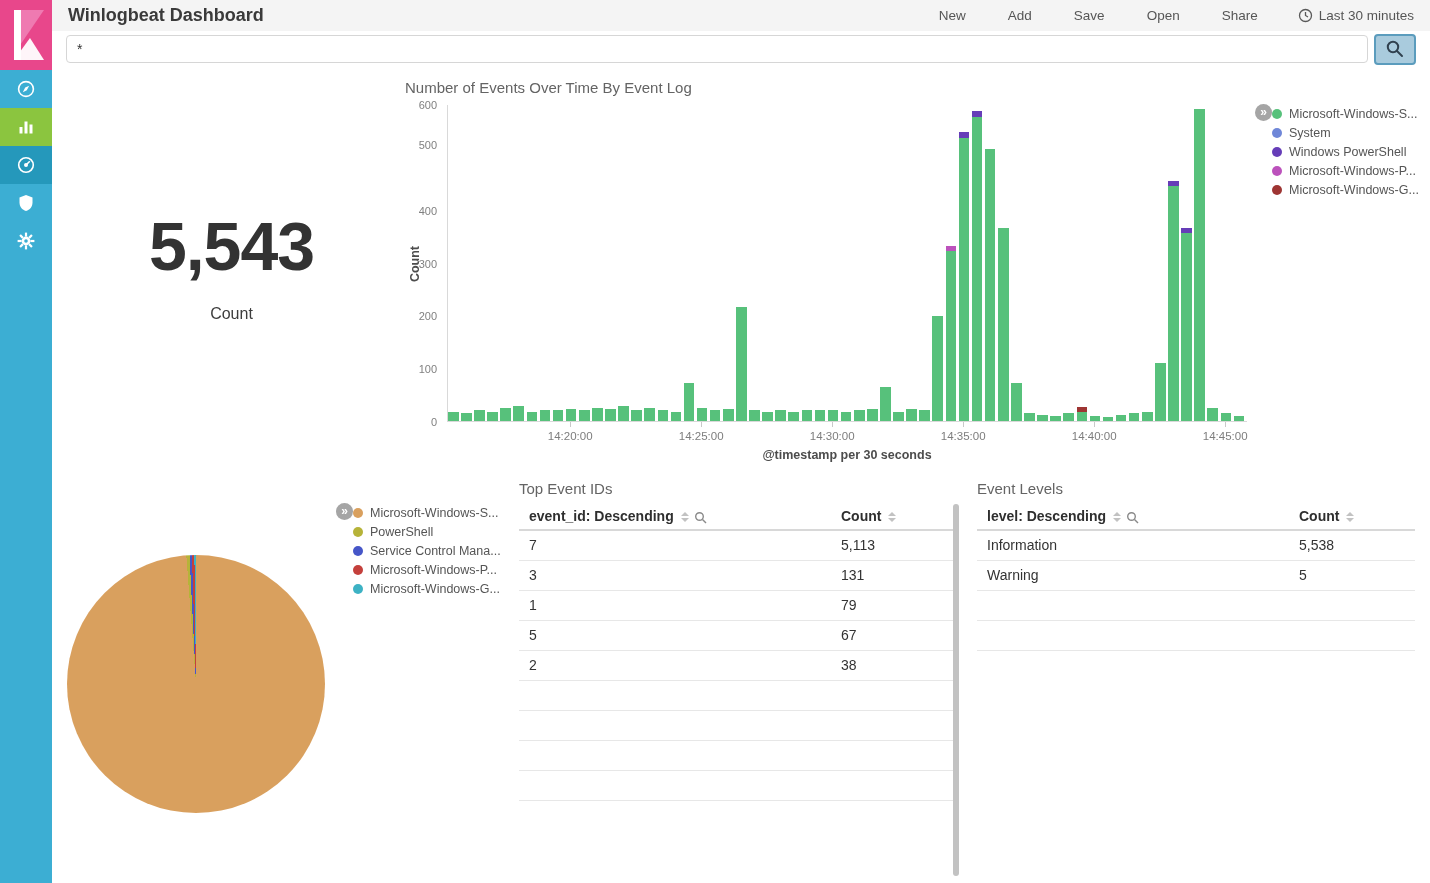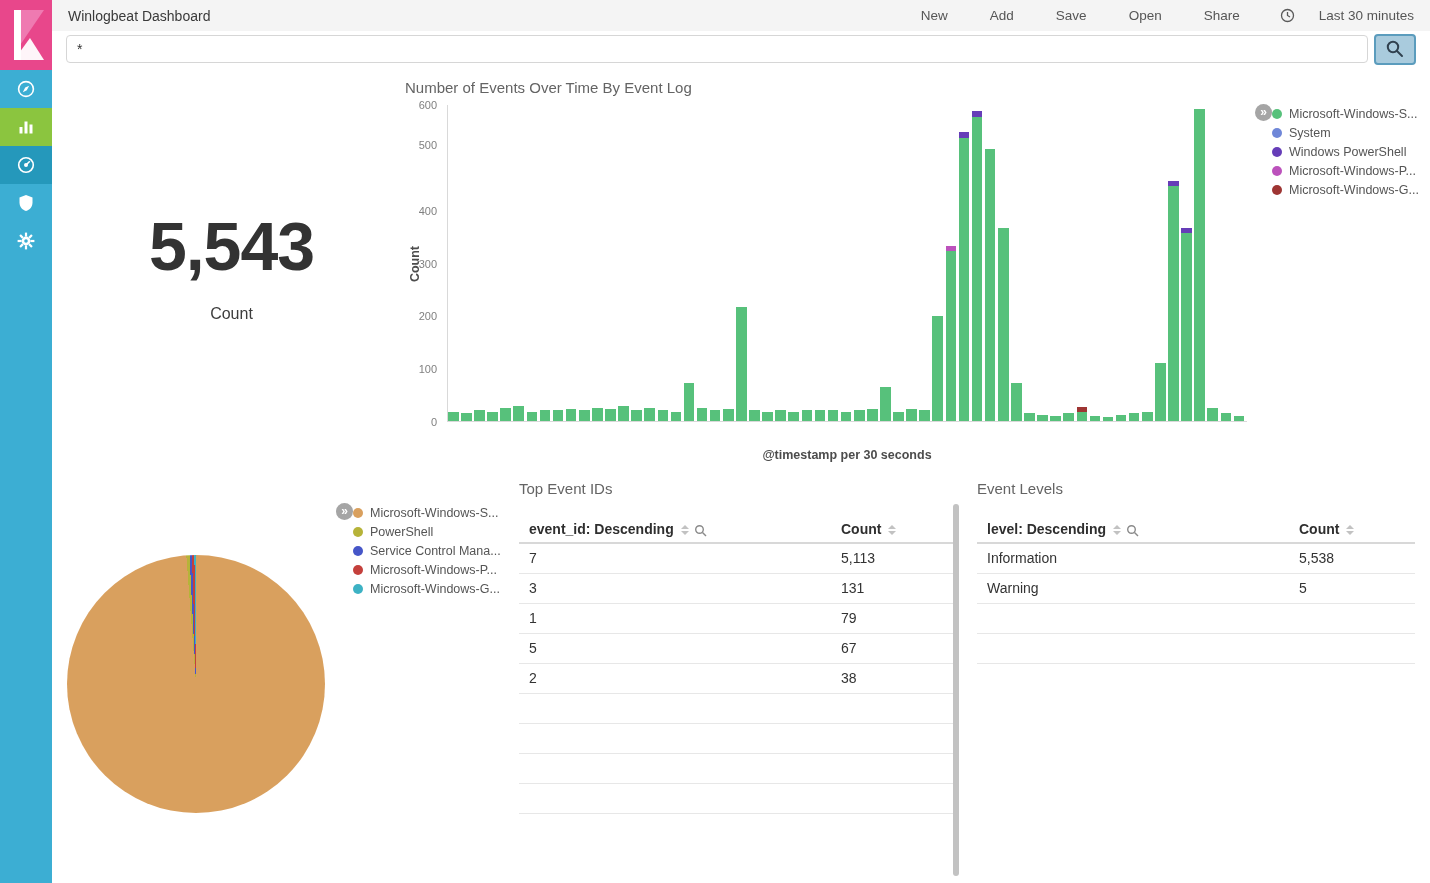--- a/index.html
+++ b/index.html
@@ -7,24 +7,24 @@
   body { font-family:"Liberation Sans", sans-serif; background:#fff; overflow:hidden; position:relative; color:#333; }
 
   
   .sidebar { position:absolute; left:0; top:0; width:52px; height:883px; background:#3caed3; z-index:5; }
   .logo { width:52px; height:70px; background:#e8478b; display:flex; align-items:center; justify-content:center; cursor:pointer; }
   .side-item { width:52px; height:38px; display:flex; align-items:center; justify-content:center; cursor:pointer; }
   .side-item svg { display:block; }
 
   
   .topbar { position:absolute; left:52px; top:0; width:1378px; height:31px; background:#f4f4f4; display:flex; align-items:center; padding:0 16px; }
-  .app-title { font-size:14px; font-weight:normal; color:#3a3a3a; }
+  .app-title { font-size:18px; font-weight:bold; color:#3a3a3a; }
   .top-nav { margin-left:auto; display:flex; align-items:center; gap:42px; }
   .top-nav .nav-link { font-size:13.5px; color:#565656; cursor:pointer; }
-  .time-picker { display:flex; align-items:center; gap:24px; margin-left:40px; font-size:13.5px; color:#565656; cursor:pointer; }
+  .time-picker { display:flex; align-items:center; gap:6px; margin-left:40px; font-size:13.5px; color:#565656; cursor:pointer; }
 
   
   .searchrow { position:absolute; left:52px; top:31px; width:1378px; height:36px; background:#fff; display:flex; align-items:center; padding:0 14px; gap:6px; }
   .search-input { flex:1; height:28px; border:1px solid #d6d6d6; border-radius:4px; padding:0 10px; font-size:14px; font-family:"Liberation Sans",sans-serif; color:#333; outline:none; }
   .search-btn { width:42px; height:31px; background:#a9cbdd; border:2px solid #5b9cbd; border-radius:4px; display:flex; align-items:center; justify-content:center; cursor:pointer; }
 
   
   .content { position:absolute; left:52px; top:67px; width:1378px; height:816px; background:#fff; }
   .panel { position:absolute; }
   .panel-title { font-size:15px; color:#646464; }
@@ -53,21 +53,21 @@
   .legend ul { list-style:none; }
   .legend li { display:flex; align-items:center; height:19px; cursor:pointer; }
   .legend .dot { width:10px; height:10px; border-radius:50%; margin-right:7px; flex:0 0 10px; }
   .legend .ltext { font-size:12.5px; color:#555; white-space:nowrap; }
 
   .panel-pie { left:12px; top:413px; width:500px; height:392px; }
   .pie { position:absolute; left:3px; top:75px; width:258px; height:258px; border-radius:50%; cursor:pointer; }
 
   .panel-t1 { left:467px; top:413px; width:440px; height:400px; }
   .panel-t2 { left:925px; top:413px; width:438px; height:340px; }
-  table.kb { width:100%; border-collapse:collapse; margin-top:21px; table-layout:fixed; }
+  table.kb { width:100%; border-collapse:collapse; margin-top:8px; table-layout:fixed; }
   table.kb th { text-align:left; font-size:14px; font-weight:bold; color:#2f2f2f; padding:3px 0 5px 10px; border-bottom:2px solid #d8d8d8; cursor:pointer; white-space:nowrap; }
   table.kb th:first-child { width:312px; }
   table.kb td { font-size:14px; color:#333; padding:0 0 0 10px; height:30px; border-bottom:1px solid #e7e7e7; }
   .sorticon { display:inline-flex; flex-direction:column; margin:0 5px 0 7px; vertical-align:middle; }
   .caret { width:0; height:0; border-left:4px solid transparent; border-right:4px solid transparent; display:block; }
   .caret.up { border-bottom:4px solid #c2c2c2; margin-bottom:2px; }
   .caret.down { border-top:4px solid #c2c2c2; }
   .colsearch { vertical-align:middle; cursor:pointer; }
 
   .vscroll { position:absolute; right:0; top:24px; width:6px; height:372px; background:#c2c2c2; border-radius:3px; cursor:pointer; }
@@ -363,20 +363,34 @@
           </div>
           <div class="bar">
             <div style="height: 13.2083px; background: rgb(87, 193, 123);"></div>
           </div>
           <div class="bar">
             <div style="height: 7.925px; background: rgb(87, 193, 123);"></div>
           </div>
           <div class="bar">
             <div style="height: 5.28333px; background: rgb(87, 193, 123);"></div>
           </div>
+        </div>
+      <div class="xlabels">
+          <div class="xtickmark" style="left: 123.2px;"></div>
+          <div class="xlab" style="left: 123.2px;">14:20:00</div>
+          <div class="xtickmark" style="left: 254.2px;"></div>
+          <div class="xlab" style="left: 254.2px;">14:25:00</div>
+          <div class="xtickmark" style="left: 385.2px;"></div>
+          <div class="xlab" style="left: 385.2px;">14:30:00</div>
+          <div class="xtickmark" style="left: 516.2px;"></div>
+          <div class="xlab" style="left: 516.2px;">14:35:00</div>
+          <div class="xtickmark" style="left: 647.2px;"></div>
+          <div class="xlab" style="left: 647.2px;">14:40:00</div>
+          <div class="xtickmark" style="left: 778.2px;"></div>
+          <div class="xlab" style="left: 778.2px;">14:45:00</div>
         </div>
     </div>
     <div class="x-axis-title">@timestamp per 30 seconds</div>
     <div class="legend legend-time">
       <span class="legend-toggle"></span>
       <ul>
           <li>
             <span class="dot" style="background: rgb(87, 193, 123);"></span>
             <span class="ltext">Microsoft-Windows-S...</span>
           </li>

